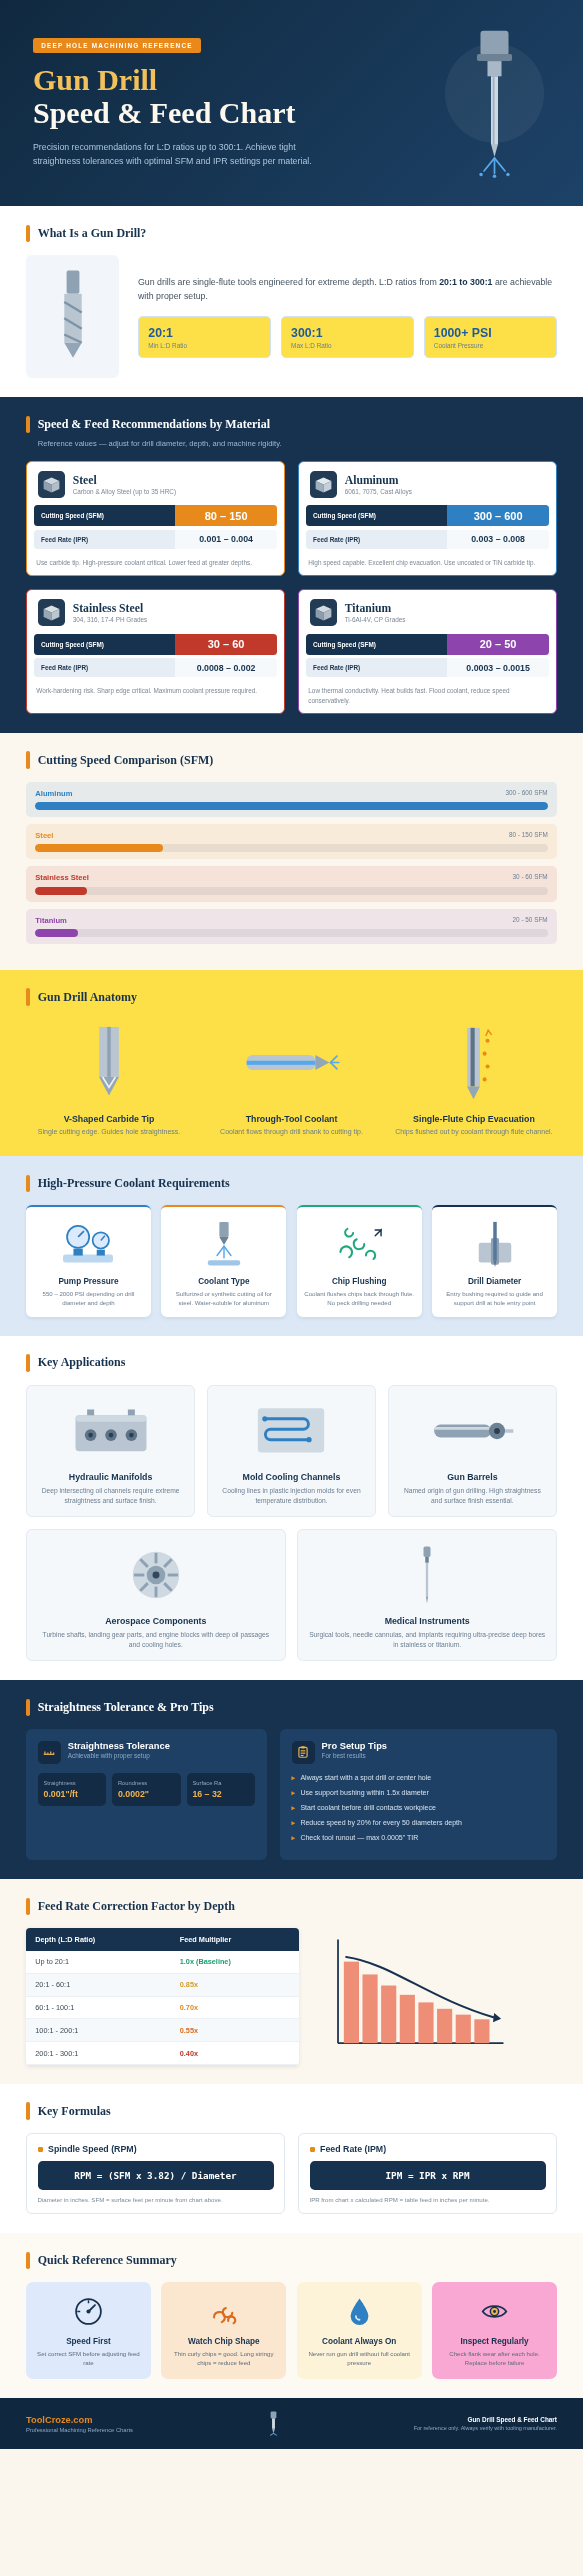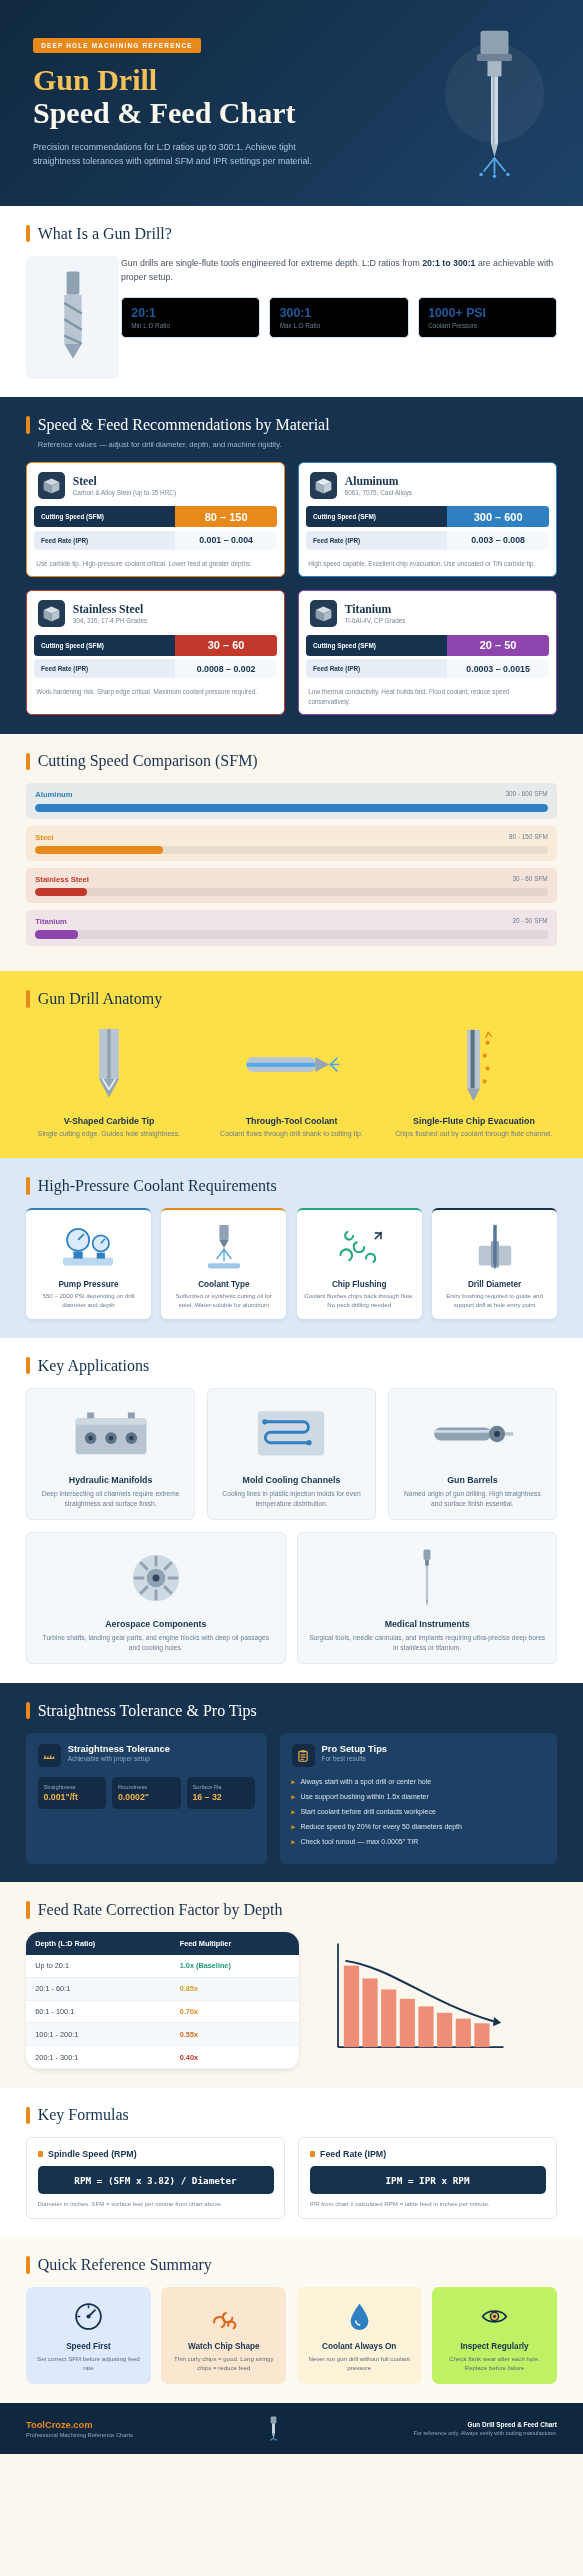--- a/index.html
+++ b/index.html
@@ -5,41 +5,41 @@
   :root{
     --navy:#16324f; --navy2:#1e4065; --navy3:#132b45;
     --orange:#e8891b; --amber:#f0b34c;
     --ink:#33424f; --muted:#64748b;
   }
   *{margin:0;padding:0;box-sizing:border-box}
   body{width:583px;font-family:"Liberation Sans",sans-serif;background:#faf6ee;color:var(--ink)}
   .section{padding:18.7px 26px}
   .sec-head{display:flex;align-items:center;gap:8.2px;margin-bottom:13px}
   .sec-bar{width:3.5px;height:17.5px;background:var(--orange);border-radius:1.8px;flex:none}
-  .sec-title{font-family:"Liberation Serif",serif;font-size:16px;font-weight:400;color:var(--navy)}
+  .sec-title{font-family:"Liberation Serif",serif;font-size:12px;font-weight:700;color:var(--navy)}
   .on-dark .sec-title{color:#ffffff}
 
   
   .hero{background:linear-gradient(135deg,#10293f,#1d4268);display:flex;justify-content:space-between;align-items:center;padding:26px 33px;min-height:193px}
   .hero-badge{display:inline-block;background:var(--orange);color:#fff;font-size:6.4px;font-weight:700;letter-spacing:1.2px;padding:4.1px 8.2px;border-radius:2.3px;margin-bottom:11.7px}
   .hero-title{font-family:"Liberation Serif",serif;font-size:30px;line-height:1.08;font-weight:700}
   .hero-t1{display:block;color:#f3c05a}
   .hero-t2{display:block;color:#fdf8ee}
   .hero-sub{margin-top:12px;color:#aec6dd;font-size:8.8px;line-height:1.55;max-width:303px}
   .hero-fig{flex:none;margin-left:17.5px}
 
   
   .whatis{background:#ffffff}
-  .whatis-body{display:flex;gap:2px;align-items:flex-start}
+  .whatis-body{display:flex;gap:19px;align-items:center}
   .whatis-fig{flex:none;width:93px;height:123px;background:#f2f6fa;border-radius:5.8px;display:flex;align-items:center;justify-content:center}
   .whatis-right{flex:1}
   .whatis-text{font-size:8.8px;line-height:1.6;color:#45525f}
   .whatis-text b{color:var(--navy)}
   .stats{display:flex;gap:9.3px;margin-top:13px}
-  .stat{flex:1;background:#000000;border:0.6px solid #d2e2f3;border-radius:4.7px;padding:8.2px 9.3px}
+  .stat{flex:1;background:#fde047;border:0.6px solid #d2e2f3;border-radius:4.7px;padding:8.2px 9.3px}
   .stat-val{font-size:12.3px;font-weight:700;color:#1d5a9e}
   .stat-lab{font-size:6.4px;color:#6b7d90;margin-top:2.3px}
 
   
   .mat-section{background:var(--navy)}
   .mat-sub{color:#9db7cf;font-size:7.6px;margin:-7px 0 13px 11.7px}
   .mat-grid{display:grid;grid-template-columns:1fr 1fr;gap:13px}
   .mat-card{background:#fff;border-radius:5.8px;border:1.2px solid;overflow:hidden}
   .mat-head{display:flex;gap:8.2px;align-items:center;padding:8.8px 10.5px 7.6px}
   .mat-icon{width:27px;height:27px;border-radius:4.7px;background:#223c55;display:flex;align-items:center;justify-content:center;flex:none}
@@ -97,21 +97,21 @@
   .tol-stat{background:var(--navy3);border-radius:4.7px;padding:7px 5.8px}
   .tol-stat-label{font-size:5.8px;color:#8fa9c4}
   .tol-stat-value{font-size:8.8px;font-weight:700;color:var(--amber);margin-top:2.9px}
   .tips{list-style:none}
   .tips li{display:flex;gap:5.3px;font-size:7px;color:#d7e3ef;margin-bottom:5.3px;line-height:1.4}
   .tip-arrow{color:var(--orange);font-weight:700;flex:none}
 
   
   .feed-section{background:#fbf7ef}
   .feed-grid{display:grid;grid-template-columns:1.15fr 1fr;gap:20px;align-items:center}
-  table.feed{width:100%;border-collapse:collapse;border-radius:14px;overflow:hidden;box-shadow:0 1.2px 4.7px rgba(22,50,79,.1)}
+  table.feed{width:100%;border-collapse:collapse;border-radius:4px;overflow:hidden;box-shadow:0 1.2px 4.7px rgba(22,50,79,.1)}
   .feed th{background:var(--navy);color:#fff;font-size:7.3px;text-align:left;padding:7px 9.3px}
   .feed td{padding:6.4px 9.3px;font-size:7.3px;border-bottom:0.6px solid #edf1f5;background:#fff;color:#3c4a58}
   .feed tr:nth-child(even) td{background:#f6f9fc}
   .feed td.mult{font-weight:700}
 
   
   .form-section{background:#ffffff}
   .form-grid{display:grid;grid-template-columns:1fr 1fr;gap:13px}
   .form-card{border:0.9px solid #dfe6ee;border-radius:5.8px;padding:10.5px}
   .form-name{font-size:8.8px;font-weight:700;color:var(--navy);margin-bottom:7px;display:flex;align-items:center;gap:5.3px}
@@ -785,21 +785,21 @@
       <div class="qr-fig">
         <svg width="33" height="33" viewBox="0 0 56 56">
           <path d="M28 6 C28 6 13 26 13 36 a15 15 0 0 0 30 0 C43 26 28 6 28 6 Z" fill="#2f80c3"></path>
           <path d="M22 36 a6 6 0 0 0 6 6" stroke="#dbeafc" stroke-width="3" fill="none" stroke-linecap="round"></path>
         </svg>
       </div>
       <div class="qr-name">Coolant Always On</div>
       <div class="qr-desc">Never run gun drill without full coolant pressure</div>
     </div>
 
-    <div class="qr-card" style="background:#bef264">
+    <div class="qr-card" style="background:#f9a8d4">
       <div class="qr-fig">
         <svg width="33" height="33" viewBox="0 0 56 56" fill="none">
           <path d="M8 28 C16 16, 40 16, 48 28 C40 40, 16 40, 8 28 Z" stroke="#16324f" stroke-width="3"></path>
           <circle cx="28" cy="28" r="7" fill="#f0b34c" stroke="#16324f" stroke-width="2.5"></circle>
           <circle cx="28" cy="28" r="2.5" fill="#16324f"></circle>
         </svg>
       </div>
       <div class="qr-name">Inspect Regularly</div>
       <div class="qr-desc">Check flank wear after each hole. Replace before failure</div>
     </div>

